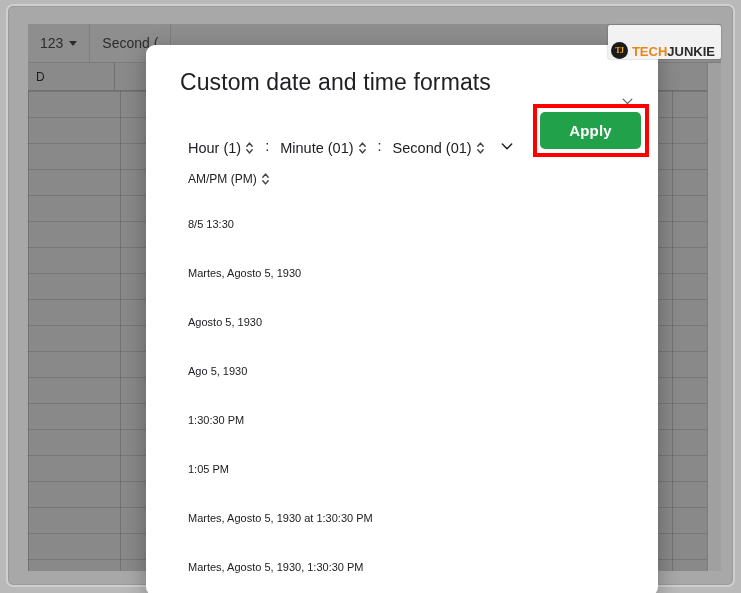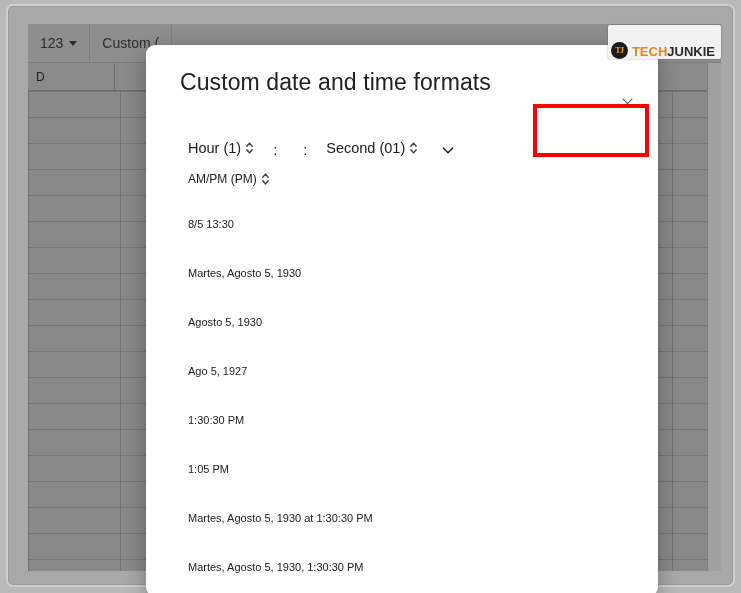--- a/index.html
+++ b/index.html
@@ -211,24 +211,24 @@
     color: #5f6368;
     cursor: pointer;
   }
 
   
   .token-row {
     position: absolute;
     left: 40px;
     top: 93px;
     display: flex;
-    align-items: flex-end;
+    align-items: flex-start;
     font-size: 14.5px;
     color: #202124;
-    gap: 8px;
+    gap: 0px;
   }
   .token {
     display: inline-flex;
     align-items: center;
     gap: 4px;
     padding: 2px 2px;
     cursor: pointer;
     white-space: nowrap;
   }
   .sep {
@@ -311,21 +311,21 @@
     <div class="win-inner">
 
       <div class="sheet">
 
         <div class="toolbar">
           <div class="tb-item">
             <span>123</span>
             <span class="tb-caret"></span>
           </div>
           <div class="tb-item">
-            <span>Custom (</span>
+            <span>Second (</span>
           </div>
           <div class="tb-spacer"></div>
           <div class="tb-icons">
             <span class="tb-caret"></span>
             <span class="tb-icon">
               <svg width="17" height="17" viewBox="0 0 24 24" fill="none" stroke="currentColor" stroke-width="2" stroke-linecap="round">
                 <path d="M10 13a5 5 0 0 0 7.5.5l2-2a5 5 0 0 0-7-7l-1 1"></path>
                 <path d="M14 11a5 5 0 0 0-7.5-.5l-2 2a5 5 0 0 0 7 7l1-1"></path>
               </svg>
             </span>
@@ -373,20 +373,29 @@
           <span class="token">
             <span>Hour (1)</span>
             <span class="spin">
               <svg width="9" height="16" viewBox="0 0 10 18" fill="none" stroke="currentColor" stroke-width="1.6" stroke-linecap="round" stroke-linejoin="round">
                 <path d="M2 7 L5 3.5 L8 7"></path>
                   <path d="M2 11 L5 14.5 L8 11"></path>
               </svg>
             </span>
           </span>
           <span class="sep">:</span>
+          <span class="token">
+            <span>Minute (01)</span>
+            <span class="spin">
+              <svg width="9" height="16" viewBox="0 0 10 18" fill="none" stroke="currentColor" stroke-width="1.6" stroke-linecap="round" stroke-linejoin="round">
+                <path d="M2 7 L5 3.5 L8 7"></path>
+                  <path d="M2 11 L5 14.5 L8 11"></path>
+              </svg>
+            </span>
+          </span>
           <span class="sep">:</span>
           <span class="token">
             <span>Second (01)</span>
             <span class="spin">
               <svg width="9" height="16" viewBox="0 0 10 18" fill="none" stroke="currentColor" stroke-width="1.6" stroke-linecap="round" stroke-linejoin="round">
                 <path d="M2 7 L5 3.5 L8 7"></path>
                   <path d="M2 11 L5 14.5 L8 11"></path>
               </svg>
             </span>
           </span>
@@ -406,29 +415,30 @@
                   <path d="M2 11 L5 14.5 L8 11"></path>
               </svg>
             </span>
           </span>
         </div>
 
         <div class="fmt-list">
           <div class="fmt-item">8/5 13:30</div>
           <div class="fmt-item">Martes, Agosto 5, 1930</div>
           <div class="fmt-item">Agosto 5, 1930</div>
-          <div class="fmt-item">Ago 5, 1927</div>
+          <div class="fmt-item">Ago 5, 1930</div>
           <div class="fmt-item">1:30:30 PM</div>
           <div class="fmt-item">1:05 PM</div>
           <div class="fmt-item">Martes, Agosto 5, 1930 at 1:30:30 PM</div>
           <div class="fmt-item">Martes, Agosto 5, 1930, 1:30:30 PM</div>
         </div>
       </div>
 
       <div class="apply-annot"></div>
+      <button class="apply-btn">Apply</button>
 
       <div class="watermark">
         <span class="wm-badge"></span>
         <span class="wm-tech">TECH</span>
         <span class="wm-junkie">JUNKIE</span>
       </div>
 
     </div>
   </div>
 </div>

